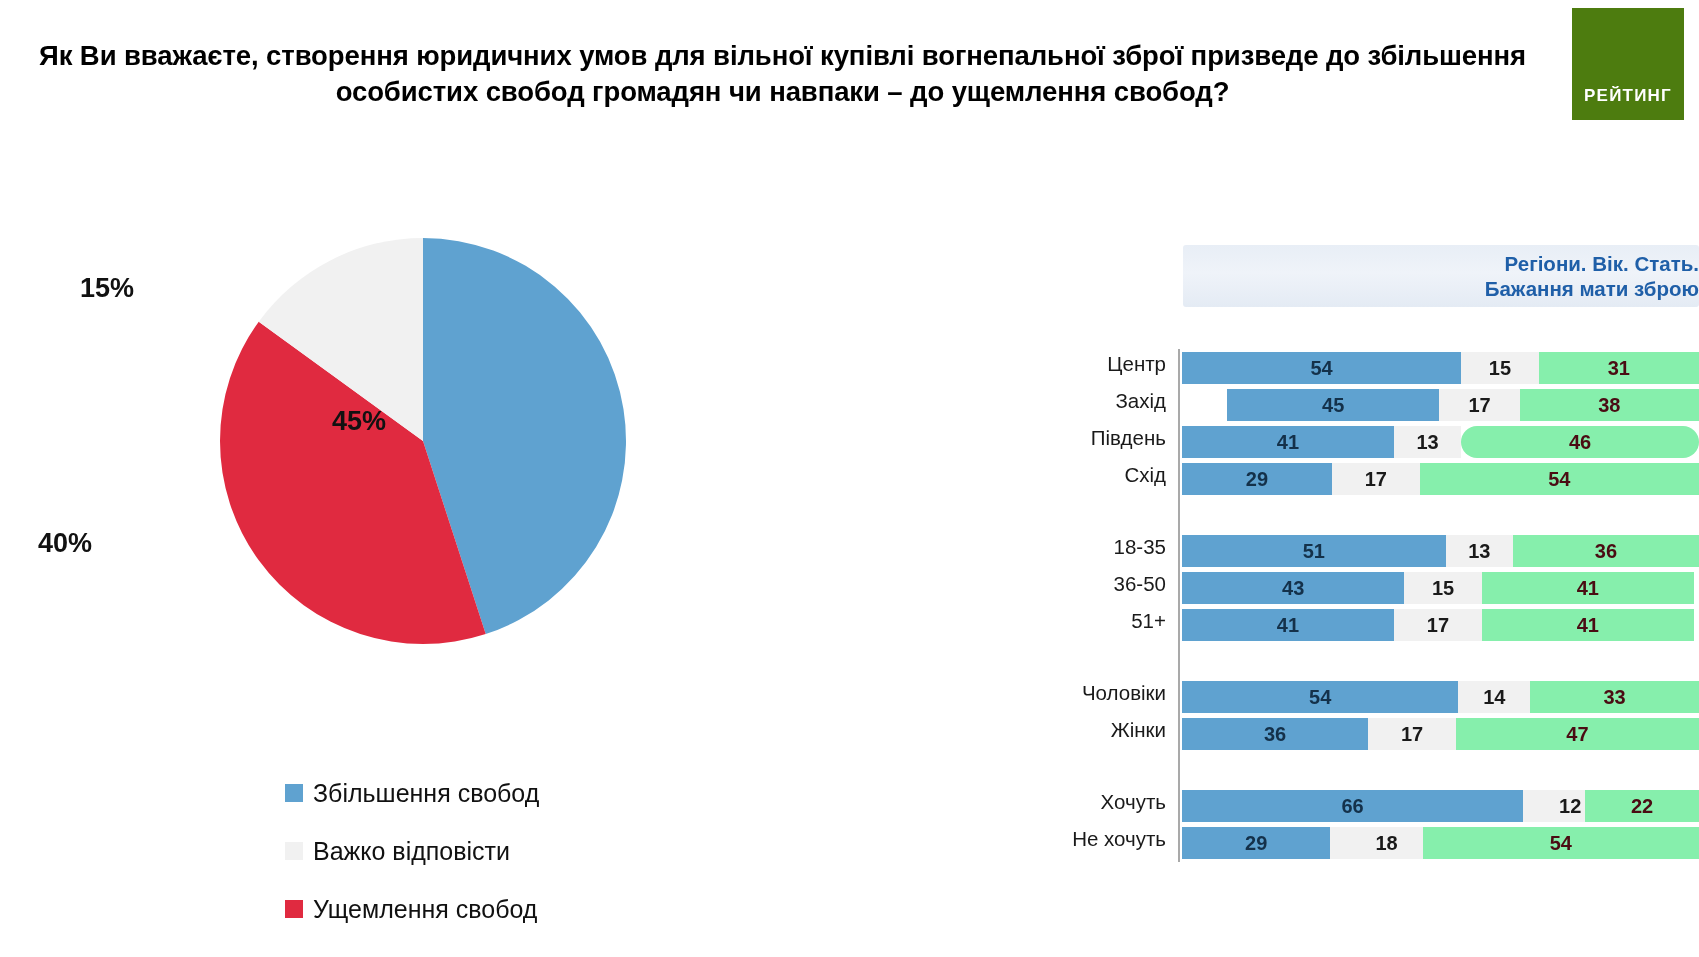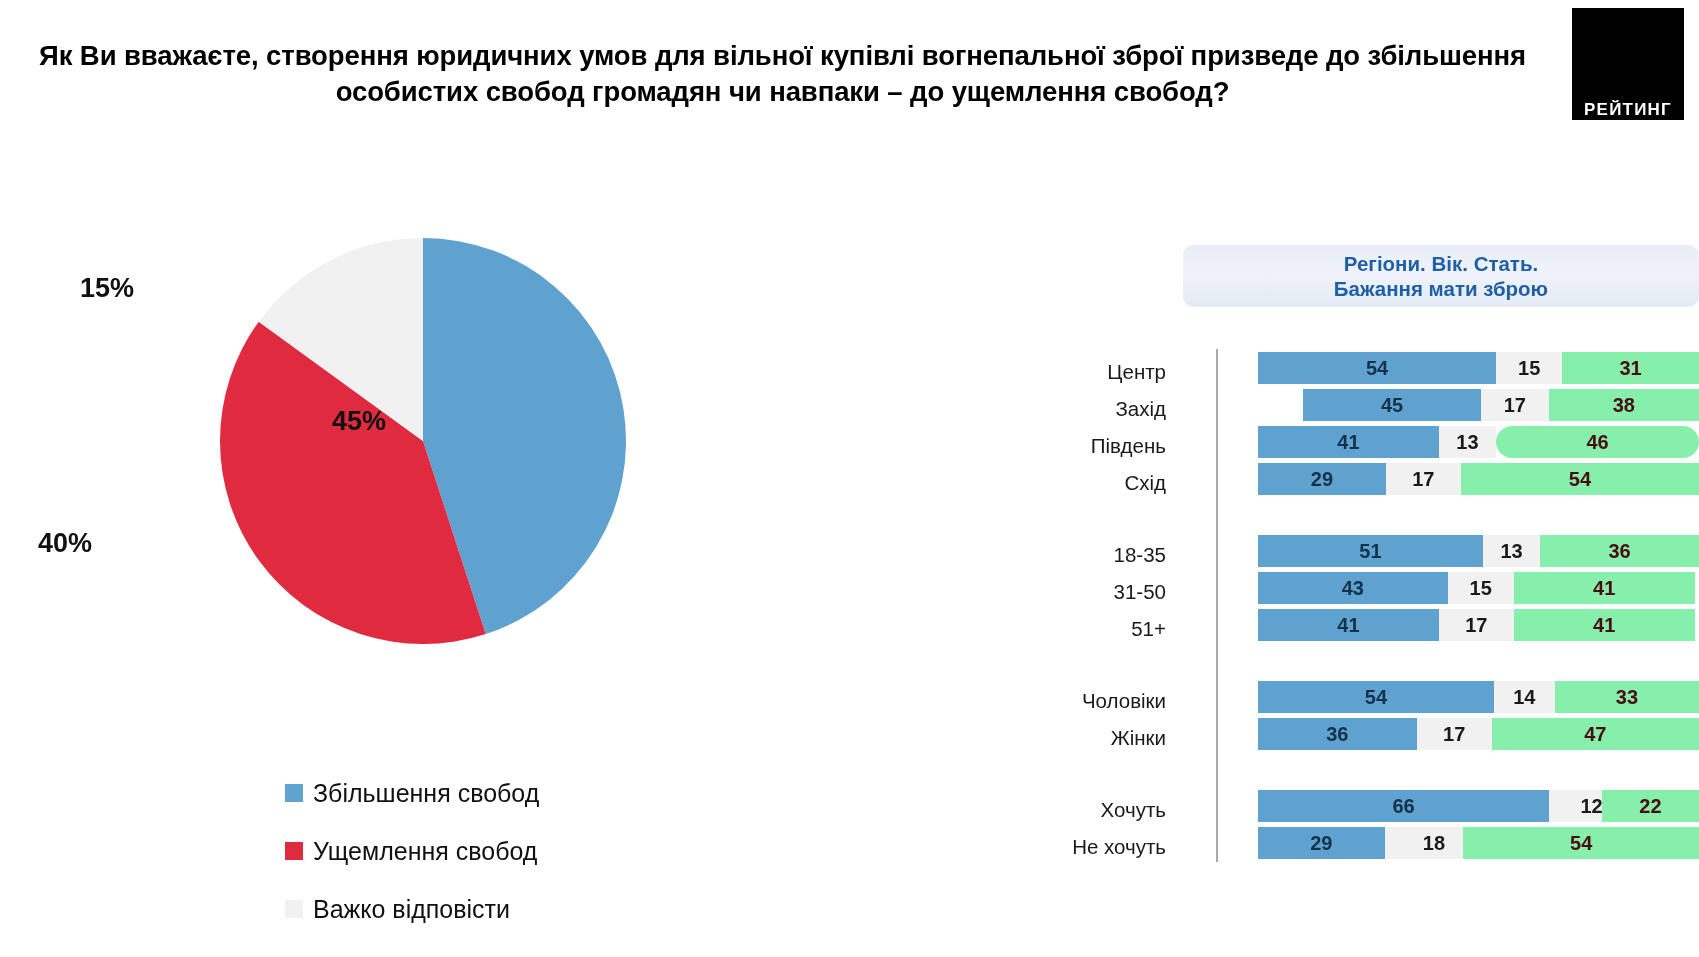--- a/index.html
+++ b/index.html
@@ -21,24 +21,25 @@
     color: #000000;
     line-height: 1.32;
     letter-spacing: -0.1px;
   }
 
   
   .logo {
     position: absolute;
     left: 1572px; top: 8px;
     width: 112px; height: 112px;
-    background: #000000;
+    background: #4d7c0f;
     display: flex;
     align-items: flex-end;
     justify-content: center;
+    padding-bottom: 14px;
   }
   .logo-text {
     color: #ffffff;
     font-size: 17px;
     font-weight: bold;
     letter-spacing: 1.2px;
   }
 
   
   .pie-wrap { position: absolute; left: 218px; top: 236px; width: 410px; height: 410px; }
@@ -57,35 +58,35 @@
   .legend { position: absolute; left: 285px; top: 780px; }
   .legend-row { display: flex; align-items: center; margin-bottom: 32px; height: 26px; }
   .legend-swatch { width: 18px; height: 18px; margin-right: 10px; flex: none; }
   .legend-label { font-size: 25px; color: #111; line-height: 1; }
 
   
   .panel-header {
     position: absolute;
     left: 1183px; top: 245px; width: 516px; height: 62px;
     background: linear-gradient(to bottom, #e8eef6 0%, #eff3f9 45%, #e4ebf4 100%);
-    border-radius: 11px;
+    border-radius: 3px;
     display: flex; flex-direction: column;
-    align-items: center; justify-content: center;
+    align-items: flex-end; justify-content: center;
   }
   .panel-header-line {
     color: #1f5fa8;
     font-size: 20.5px;
     font-weight: bold;
     line-height: 1.22;
     text-align: center;
   }
 
   
   .bars { position: absolute; left: 1000px; top: 352px; width: 699px; }
-  .bar-row { display: flex; align-items: flex-end; height: 32px; margin-bottom: 5px; gap: 38px; }
+  .bar-row { display: flex; align-items: flex-start; height: 32px; margin-bottom: 5px; }
   .bar-row.spacer { height: 30px; margin-bottom: 5px; }
   .bar-label {
     width: 176px; flex: none;
     text-align: right;
     padding-right: 10px;
     font-size: 20.5px;
     color: #1a1a1a;
     white-space: nowrap;
   }
   .bar-axis { width: 6px; flex: none; align-self: stretch; position: relative; }
@@ -131,26 +132,26 @@
   <div class="pie-label pl-blue">45%</div>
   <div class="pie-label pl-red">40%</div>
   <div class="pie-label pl-grey">15%</div>
 
   <div class="legend" id="legend">
       <div class="legend-row">
         <span class="legend-swatch" style="background: rgb(95, 162, 208);"></span>
         <span class="legend-label">Збільшення свобод</span>
       </div>
       <div class="legend-row">
+        <span class="legend-swatch" style="background: rgb(241, 241, 241);"></span>
+        <span class="legend-label">Важко відповісти</span>
+      </div>
+      <div class="legend-row">
         <span class="legend-swatch" style="background: rgb(224, 42, 64);"></span>
         <span class="legend-label">Ущемлення свобод</span>
-      </div>
-      <div class="legend-row">
-        <span class="legend-swatch" style="background: rgb(241, 241, 241);"></span>
-        <span class="legend-label">Важко відповісти</span>
       </div>
     </div>
 
   <div class="panel-header">
     <div class="panel-header-line">Регіони. Вік. Стать.</div>
     <div class="panel-header-line">Бажання мати зброю</div>
   </div>
 
   <div class="bars" id="bars">
       <div class="bar-row">
@@ -196,21 +197,21 @@
       <div class="bar-row">
         <div class="bar-label">18-35</div>
         <div class="bar-axis"></div>
         <div class="bar-track">
           <div class="seg seg-blue" style="width: 51%;">51</div>
           <div class="seg seg-grey" style="width: 13%;">13</div>
           <div class="seg seg-red" style="width: 36%;">36</div>
         </div>
       </div>
       <div class="bar-row">
-        <div class="bar-label">31-50</div>
+        <div class="bar-label">36-50</div>
         <div class="bar-axis"></div>
         <div class="bar-track">
           <div class="seg seg-blue" style="width: 43%;">43</div>
           <div class="seg seg-grey" style="width: 15%;">15</div>
           <div class="seg seg-red" style="width: 41%;">41</div>
         </div>
       </div>
       <div class="bar-row">
         <div class="bar-label">51+</div>
         <div class="bar-axis"></div>

